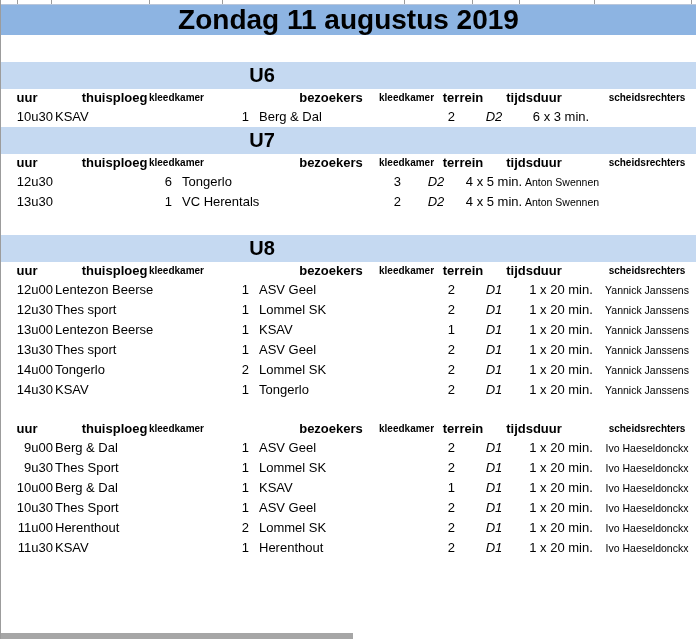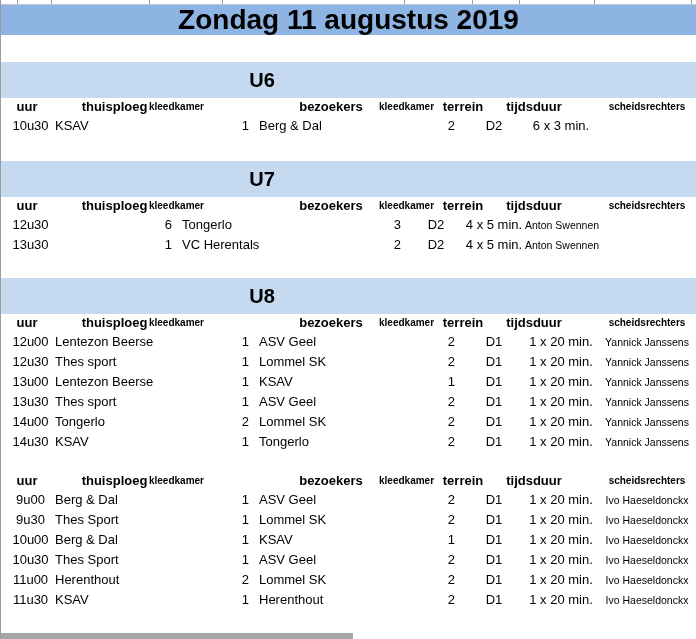--- a/index.html
+++ b/index.html
@@ -21,43 +21,43 @@
   .grid-strip{position:relative;height:5px;background:#fff;border-bottom:1px solid #b9c6da;}
   .grid-strip .vline{position:absolute;top:0;bottom:0;width:1px;background:var(--gridline);}
   
   .title-band{
     height:30px;background:var(--title-band);
     display:flex;align-items:center;justify-content:center;
   }
   .title-band .title-text{font-size:28px;font-weight:700;letter-spacing:0px;}
   
   #sections .section:nth-child(1){margin-top:27px;}
-  #sections .section:nth-child(2){margin-top:25px;}
+  #sections .section:nth-child(2){}
   #sections .section:nth-child(3){margin-top:23px;}
   #sections .section:nth-child(4){margin-top:20px;}
-  .band{height:36px;background:var(--section-band);display:flex;align-items:center;}
+  .band{height:27px;background:var(--section-band);display:flex;align-items:center;}
   .band-inner{width:522px;text-align:center;}
   .band-label{font-size:20px;font-weight:700;}
   .row{display:grid;grid-template-columns:52px 123px 77px 156px 54px 62px 72px 100px;align-items:center;}
   .header-row{height:18px;font-weight:700;font-size:13px;}
   .header-row .cell{text-align:center;white-space:nowrap;line-height:18px;}
   .header-row .cell.small{font-size:10px;}
   .header-row .c2{transform:translateX(-38px);}
   .header-row .c4{transform:translateX(-30px);font-size:10.5px;}
   .header-row .c5{transform:translateX(-31px);}
   .header-row .c6{transform:translateX(-27px);}
   .header-row .c7{font-size:11px;}
   .data-row{height:20px;font-size:13px;}
   .data-row .cell{white-space:nowrap;line-height:20px;}
-  .data-row .c0{text-align:center;padding-left:7px;}
+  .data-row .c0{text-align:right;padding-left:7px;}
   .data-row .c1{text-align:left;padding-left:2px;}
   .data-row .c2{text-align:right;padding-right:4px;}
   .data-row .c3{text-align:left;padding-left:6px;}
   .data-row .c4{text-align:right;padding-right:8px;}
-  .data-row .c5{text-align:center;}
+  .data-row .c5{text-align:center;font-style:italic;}
   .data-row .c6{text-align:center;}
   .data-row .c7{text-align:center;font-size:10.5px;}
   
   .bottom-bar{position:absolute;left:0;bottom:0;width:352px;height:6px;background:var(--bottom-bar);}
 </style>
 </head>
 <body>
 
 <div class="sheet">
   <div class="grid-strip">

